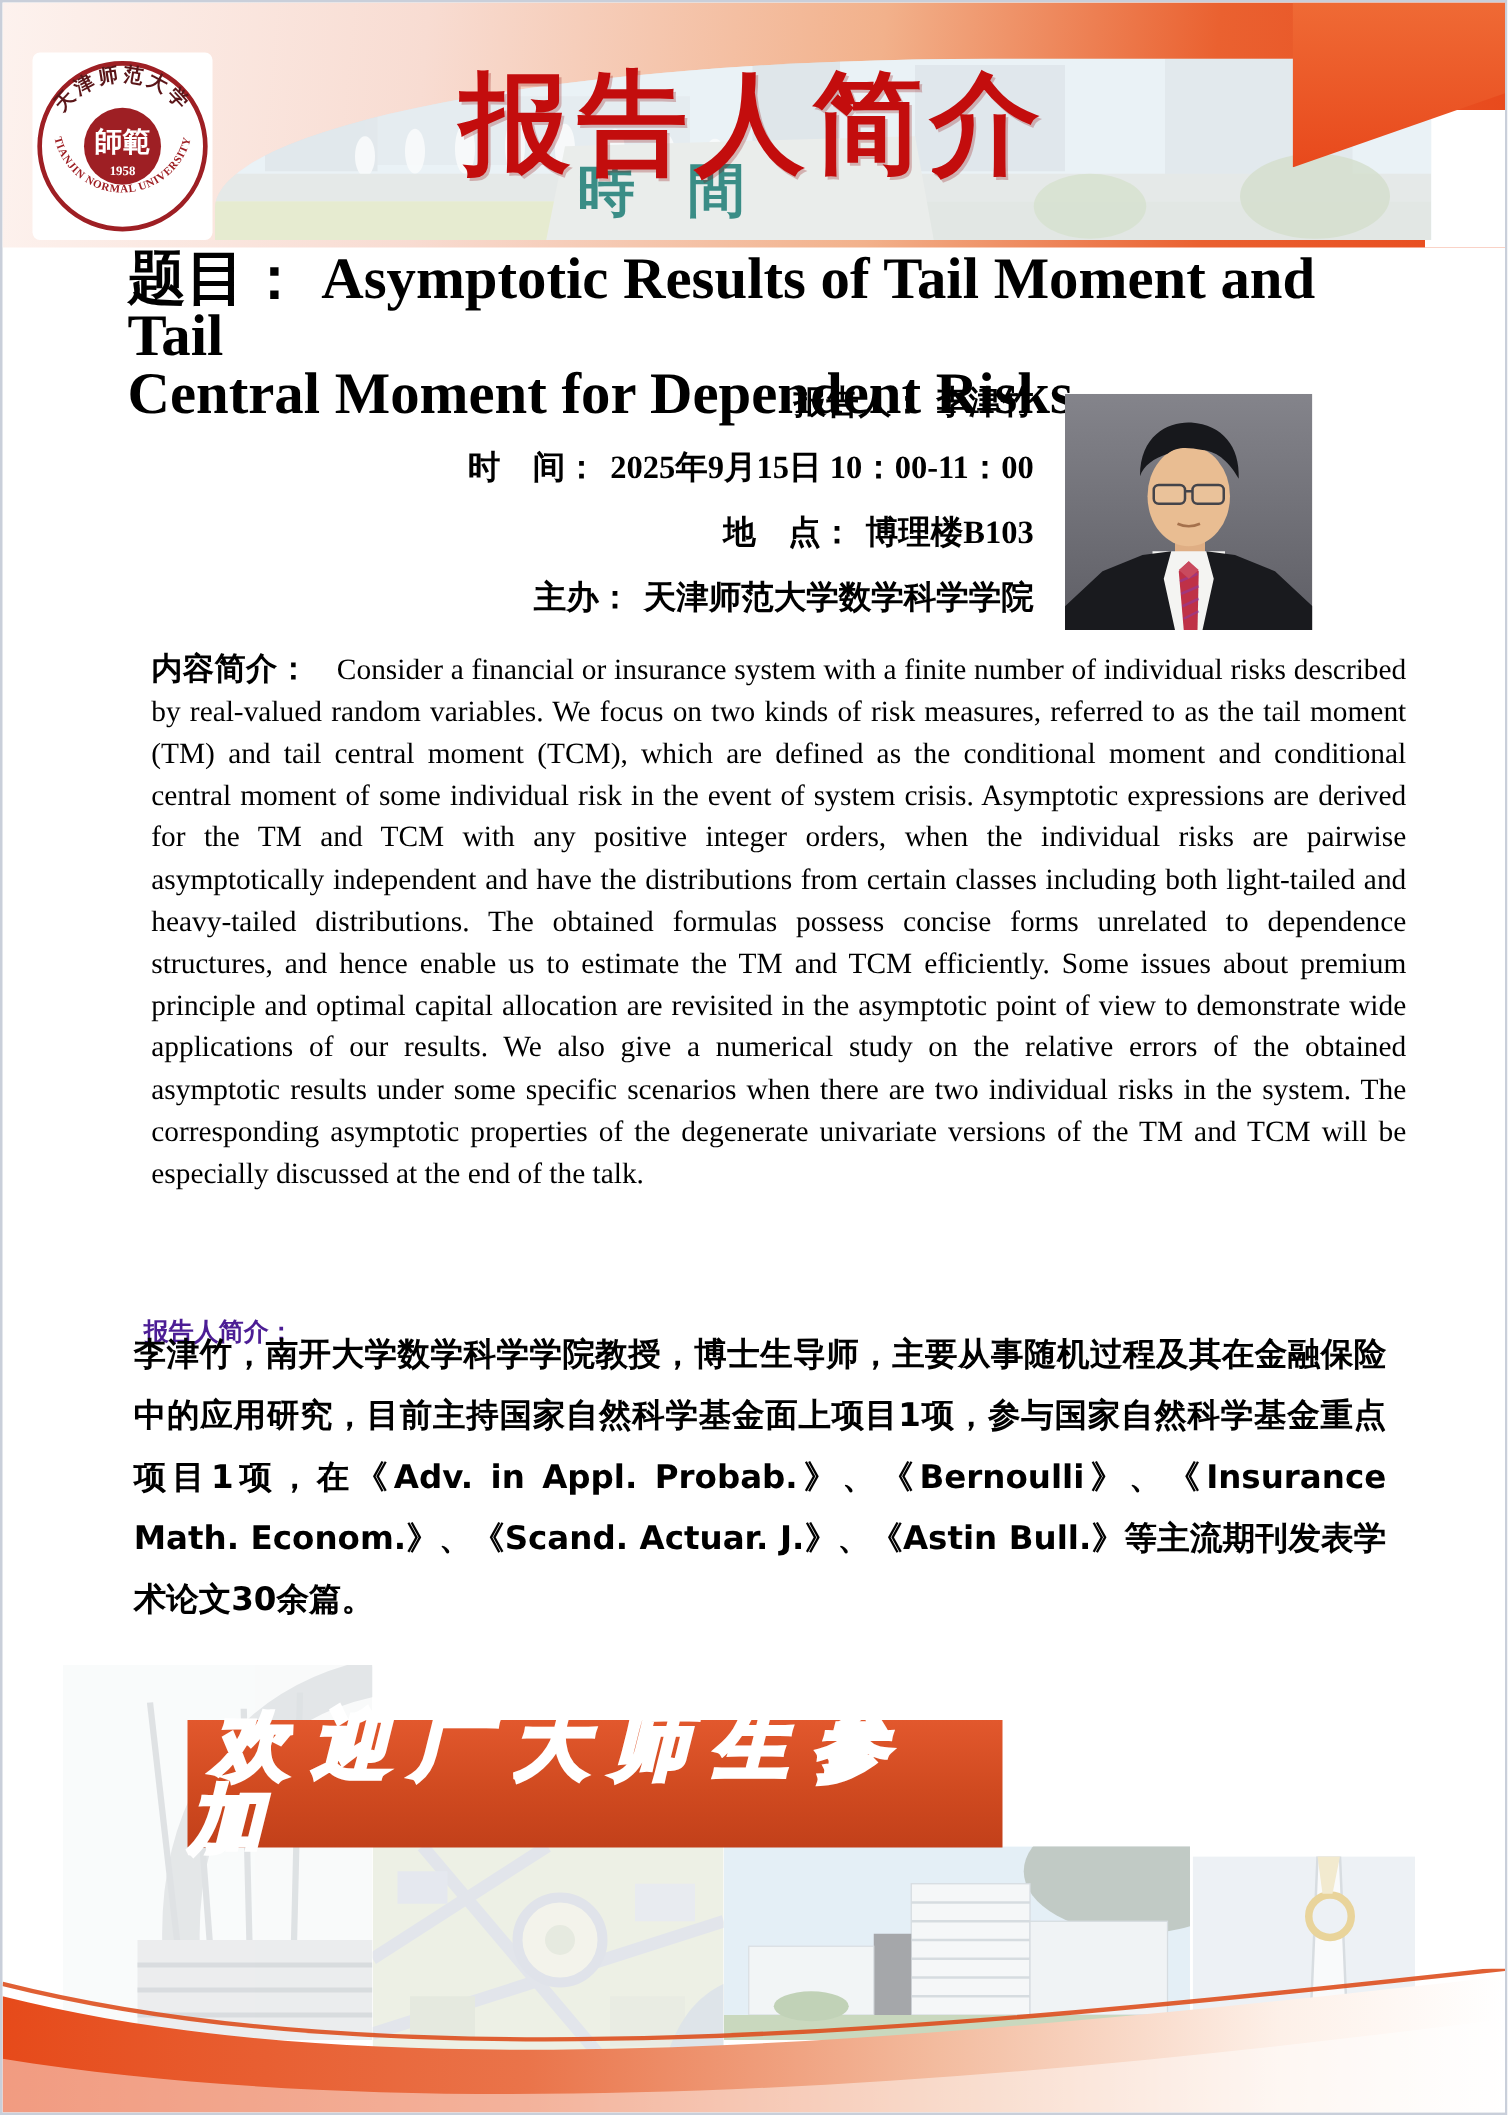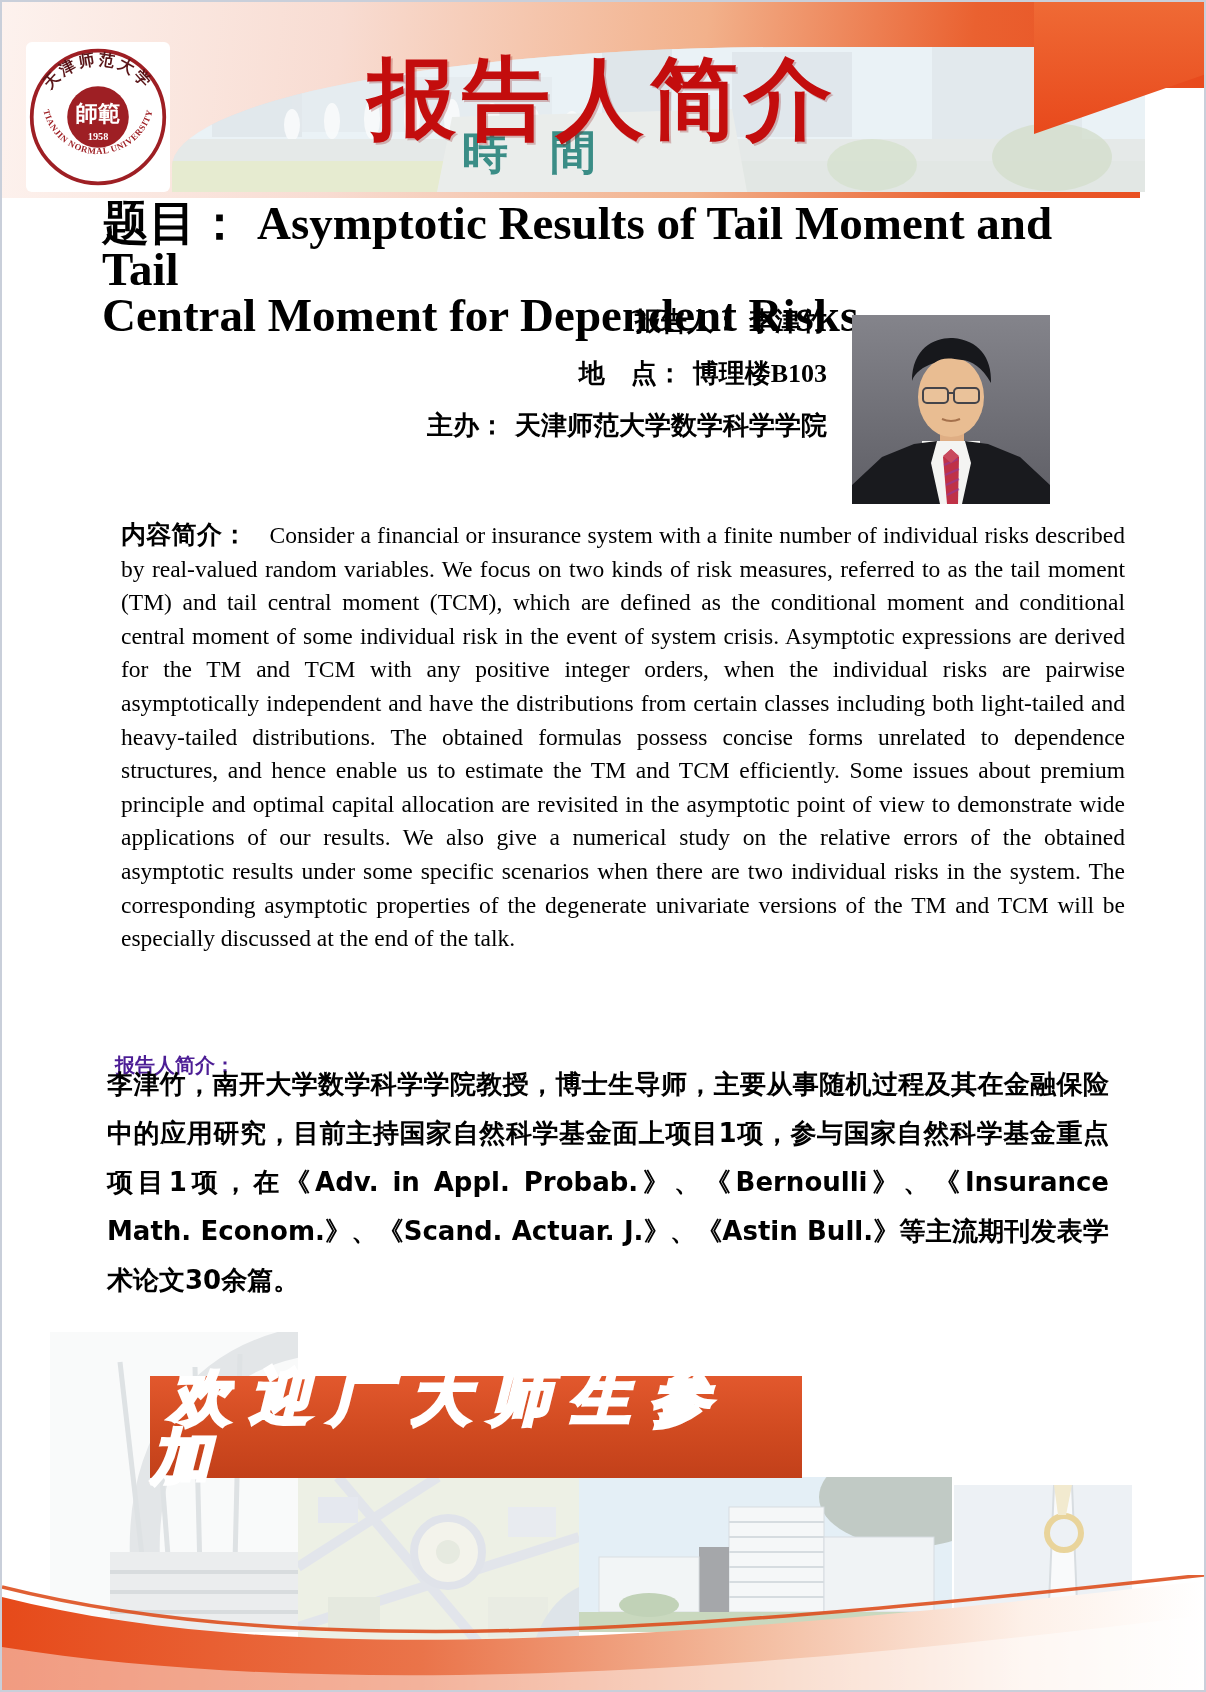--- a/index.html
+++ b/index.html
@@ -158,20 +158,23 @@
       <span class="title-prefix">题目：</span><span>Asymptotic Results of Tail Moment and Tail</span>
     </div>
     <div>Central Moment for Dependent Risks</div>
   </div>
 
   <div class="info-block">
     <div class="info-row">
       <span class="info-label">报告人：</span><span>李津竹</span>
     </div>
     <div class="info-row">
+      <span class="info-label">时　间：</span><span>2025年9月15日  10：00-11：00</span>
+    </div>
+    <div class="info-row">
       <span class="info-label">地　点：</span><span>博理楼B103</span>
     </div>
     <div class="info-row">
       <span class="info-label">主办：</span><span>天津师范大学数学科学学院</span>
     </div>
   </div>
 
   <div class="speaker-photo">
     <svg width="198" height="189" viewBox="0 0 198 189" preserveAspectRatio="none">
       <defs>

